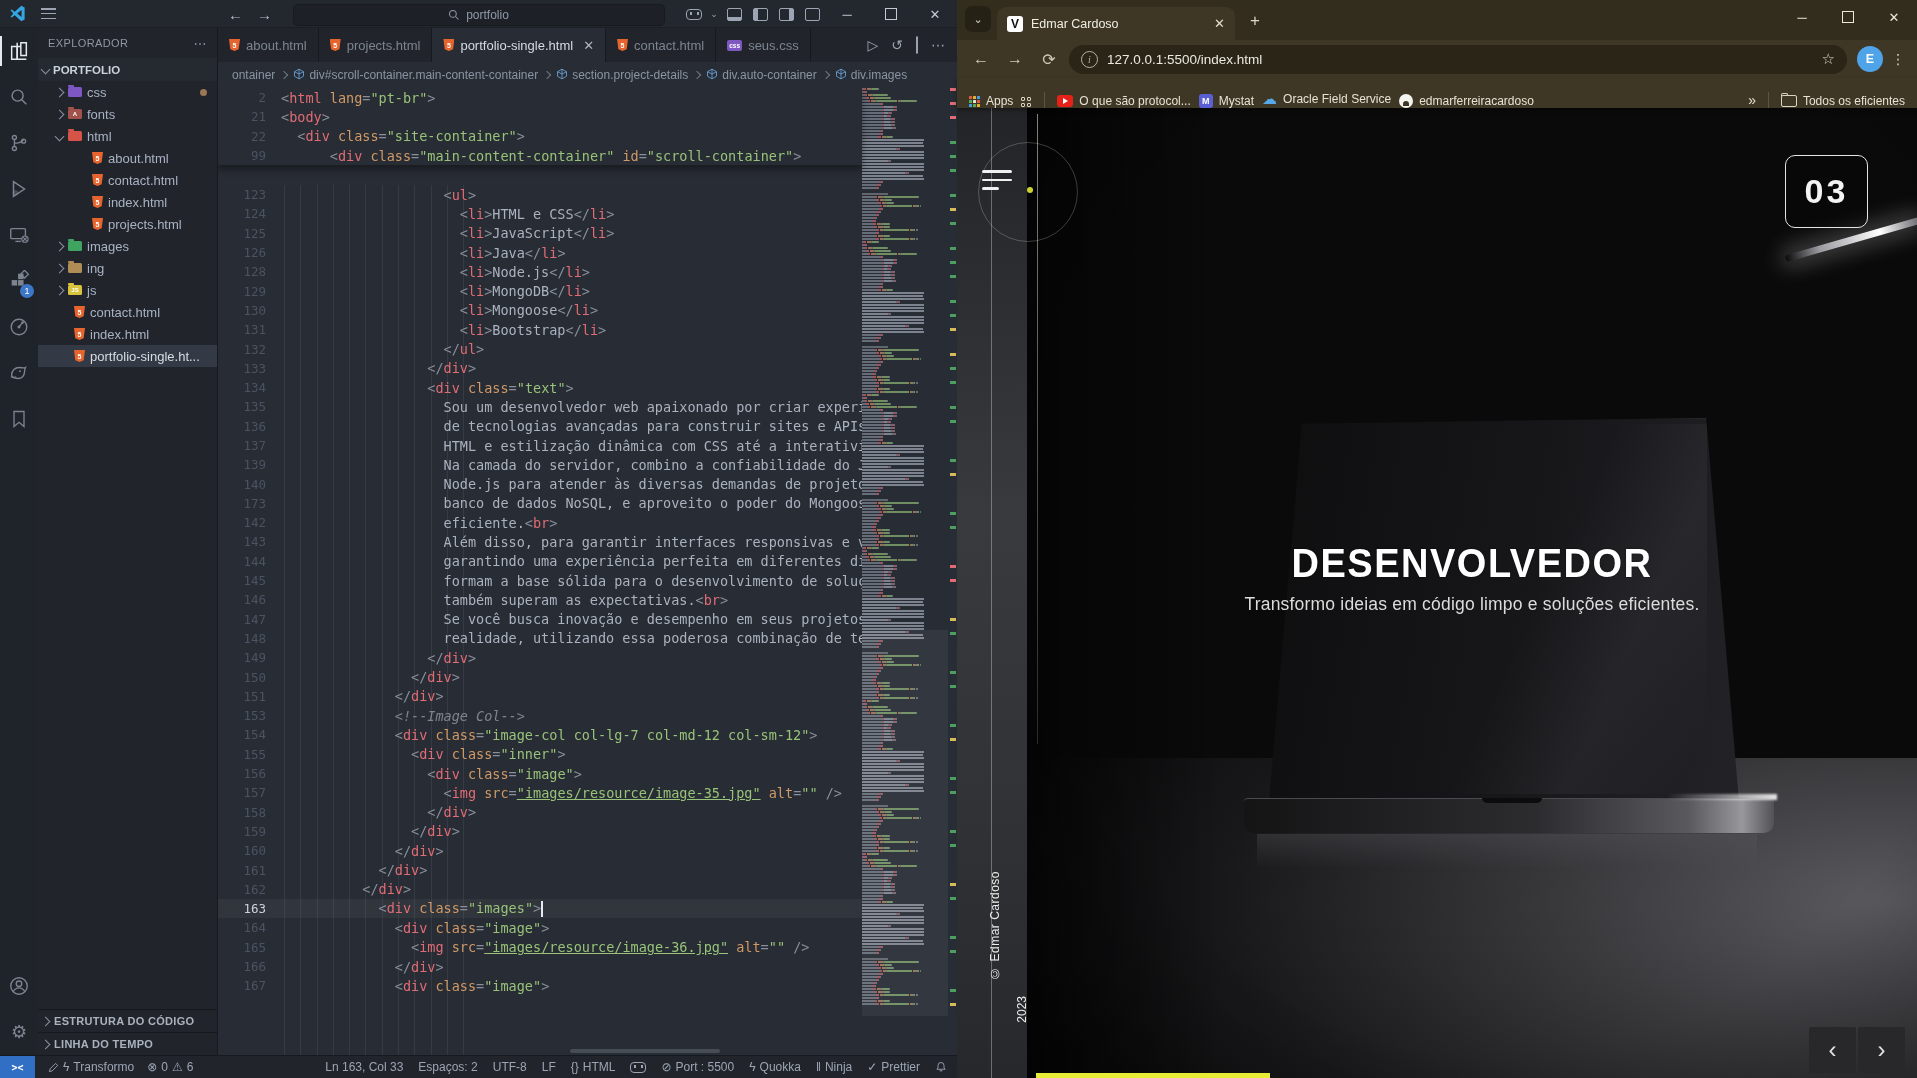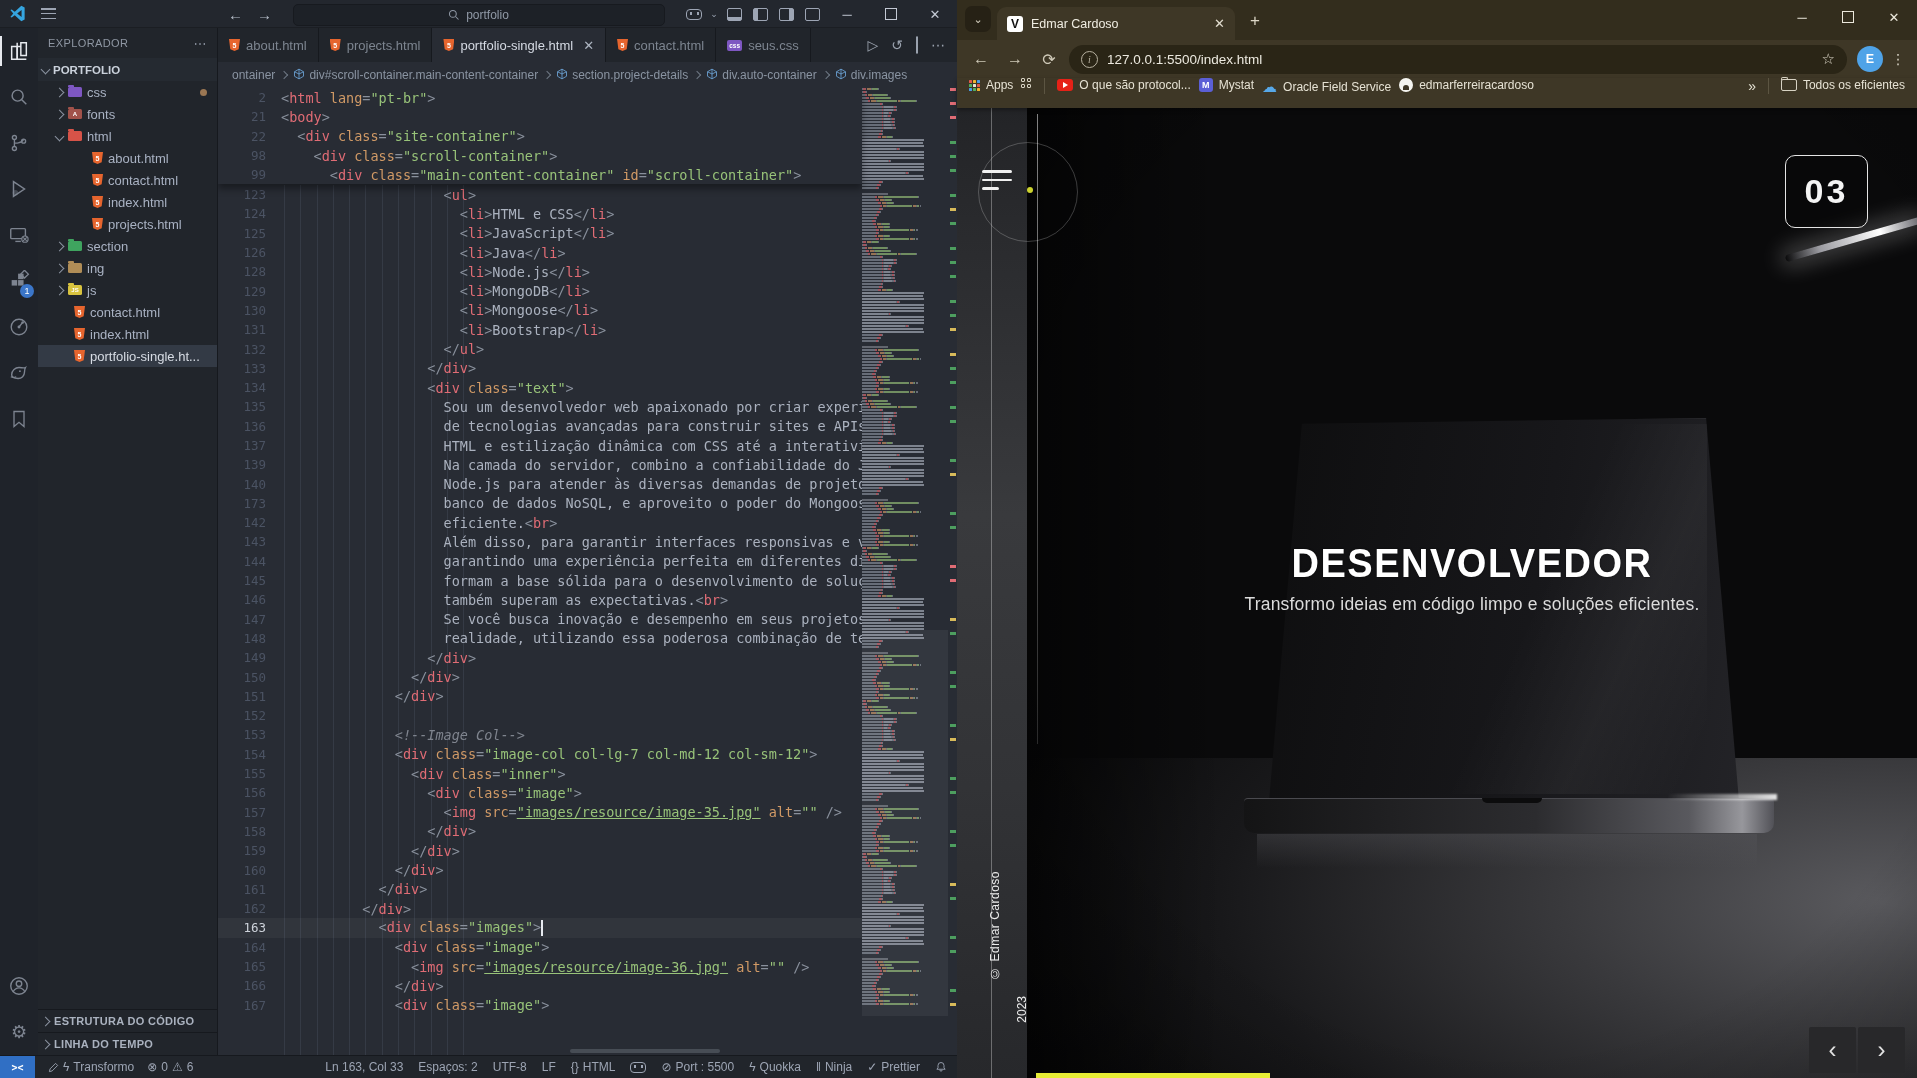--- a/index.html
+++ b/index.html
@@ -98,21 +98,21 @@
   .bwin{position:absolute;right:0;top:0;height:34px;display:flex;}
   .bwin span{width:46px;display:flex;align-items:center;justify-content:center;color:#ece8dc;font-size:13px;}
   .bwin .sq{width:10px;height:10px;border:1.2px solid #ece8dc;display:block;}
   .toolbar{height:38px;background:#3e3726;display:flex;align-items:center;padding:0 10px;gap:6px;}
   .nav-ico{width:28px;height:28px;display:flex;align-items:center;justify-content:center;color:#cfc9b8;font-size:16px;}
   .urlpill{flex:1;height:29px;background:#2a2516;border-radius:15px;display:flex;align-items:center;padding:0 12px;gap:9px;color:#ece9df;font-size:13.5px;}
   .info-ico{width:15px;height:15px;border:1.2px solid #b7b1a0;border-radius:50%;color:#b7b1a0;font-size:10px;display:flex;align-items:center;justify-content:center;font-family:"Liberation Serif",serif;font-style:italic;}
   .star{margin-left:auto;color:#d8d3c4;font-size:15px;}
   .avatar{width:26px;height:26px;border-radius:50%;background:#4fa3e8;color:#fff;font-size:12.5px;font-weight:bold;display:flex;align-items:center;justify-content:center;margin-left:4px;}
   .kebab{color:#d8d3c4;font-size:14px;width:18px;text-align:center;}
-  .bookmarks{height:30px;background:#3e3726;display:flex;align-items:flex-start;padding:0 12px;gap:8px;color:#e6e2d4;font-size:12px;box-shadow:0 2px 4px rgba(0,0,0,.35);position:relative;z-index:5;}
+  .bookmarks{height:30px;background:#3e3726;display:flex;align-items:flex-end;padding:0 12px;gap:8px;color:#e6e2d4;font-size:12px;box-shadow:0 2px 4px rgba(0,0,0,.35);position:relative;z-index:5;}
   .bm-item{display:flex;align-items:center;gap:6px;cursor:pointer;white-space:nowrap;}
   .bm-sep{width:1px;height:16px;background:#5c5542;margin:0 4px;}
   .apps-grid{width:11px;height:11px;display:grid;grid-template-columns:repeat(3,3px);grid-template-rows:repeat(3,3px);gap:1px;}
   .apps-grid i{background:#e8e4d8;border-radius:.5px;}
   .apps-grid i:nth-child(1){background:#e25a4a}.apps-grid i:nth-child(2){background:#f0b32e}
   .apps-grid i:nth-child(3){background:#4a9de8}.apps-grid i:nth-child(4){background:#52b05c}
   .apps-grid i:nth-child(5){background:#e8e4d8}.apps-grid i:nth-child(6){background:#e25a4a}
   .apps-grid i:nth-child(7){background:#4a9de8}.apps-grid i:nth-child(8){background:#52b05c}
   .apps-grid i:nth-child(9){background:#f0b32e}
   .grid-outline{width:11px;height:11px;display:grid;grid-template-columns:4px 4px;grid-template-rows:4px 4px;gap:2px;}
@@ -320,21 +320,21 @@
               <span class="html5">5</span>
               <span>index.html</span>
             </div>
             <div class="tree-row" style="padding-left: 54px;">
               <span class="html5">5</span>
               <span>projects.html</span>
             </div>
             <div class="tree-row" style="padding-left: 18px;">
               <span class="chev right"></span>
               <span class="folder" style="background: rgb(63, 164, 95);"></span>
-              <span>section</span>
+              <span>images</span>
             </div>
             <div class="tree-row" style="padding-left: 18px;">
               <span class="chev right"></span>
               <span class="folder" style="background: rgb(176, 141, 87);"></span>
               <span>ing</span>
             </div>
             <div class="tree-row" style="padding-left: 18px;">
               <span class="chev right"></span>
               <span class="folder" style="background: rgb(216, 195, 63);">JS</span>
               <span>js</span>
@@ -532,24 +532,20 @@
               </div>
               <div class="line">
                 <span class="num">150</span>
                 <span class="txt"><span class="seg p">                &lt;/</span><span class="seg t">div</span><span class="seg p">&gt;</span></span>
               </div>
               <div class="line">
                 <span class="num">151</span>
                 <span class="txt"><span class="seg p">              &lt;/</span><span class="seg t">div</span><span class="seg p">&gt;</span></span>
               </div>
               <div class="line">
-                <span class="num">152</span>
-                <span class="txt"></span>
-              </div>
-              <div class="line">
                 <span class="num">153</span>
                 <span class="txt"><span class="seg c">              &lt;!--Image Col--&gt;</span></span>
               </div>
               <div class="line">
                 <span class="num">154</span>
                 <span class="txt"><span class="seg p">              &lt;</span><span class="seg t">div</span><span class="seg x"> </span><span class="seg a">class</span><span class="seg p">=</span><span class="seg s">"image-col col-lg-7 col-md-12 col-sm-12"</span><span class="seg p">&gt;</span></span>
               </div>
               <div class="line">
                 <span class="num">155</span>
                 <span class="txt"><span class="seg p">                &lt;</span><span class="seg t">div</span><span class="seg x"> </span><span class="seg a">class</span><span class="seg p">=</span><span class="seg s">"inner"</span><span class="seg p">&gt;</span></span>
@@ -609,24 +605,20 @@
                 <span class="num">2</span>
                 <span class="txt"><span class="seg p">&lt;</span><span class="seg t">html</span><span class="seg x"> </span><span class="seg a">lang</span><span class="seg p">=</span><span class="seg s">"pt-br"</span><span class="seg p">&gt;</span></span>
               </div>
               <div class="line">
                 <span class="num">21</span>
                 <span class="txt"><span class="seg p">&lt;</span><span class="seg t">body</span><span class="seg p">&gt;</span></span>
               </div>
               <div class="line">
                 <span class="num">22</span>
                 <span class="txt"><span class="seg p">  &lt;</span><span class="seg t">div</span><span class="seg x"> </span><span class="seg a">class</span><span class="seg p">=</span><span class="seg s">"site-container"</span><span class="seg p">&gt;</span></span>
-              </div>
-              <div class="line">
-                <span class="num">98</span>
-                <span class="txt"><span class="seg p">    &lt;</span><span class="seg t">div</span><span class="seg x"> </span><span class="seg a">class</span><span class="seg p">=</span><span class="seg s">"scroll-container"</span><span class="seg p">&gt;</span></span>
               </div>
               <div class="line">
                 <span class="num">99</span>
                 <span class="txt"><span class="seg p">      &lt;</span><span class="seg t">div</span><span class="seg x"> </span><span class="seg a">class</span><span class="seg p">=</span><span class="seg s">"main-content-container"</span><span class="seg x"> </span><span class="seg a">id</span><span class="seg p">=</span><span class="seg s">"scroll-container"</span><span class="seg p">&gt;</span></span>
               </div>
             </div>
           <div id="minimap">
               <div class="mm-line">
                 <i style="width: 1px; background: rgb(137, 144, 156);"></i>
                 <i style="width: 3.4px; background: rgb(224, 108, 117);"></i>

